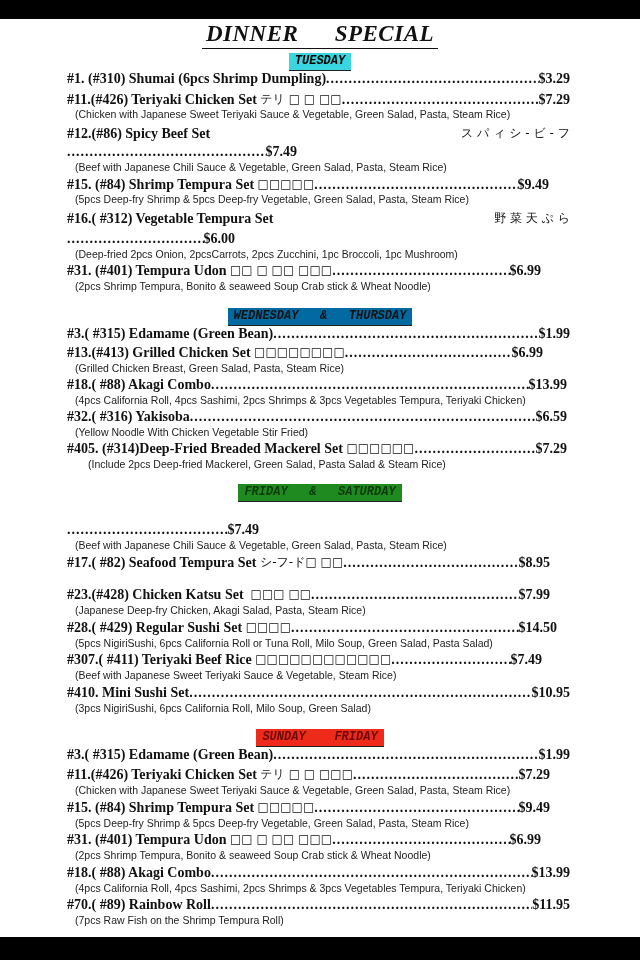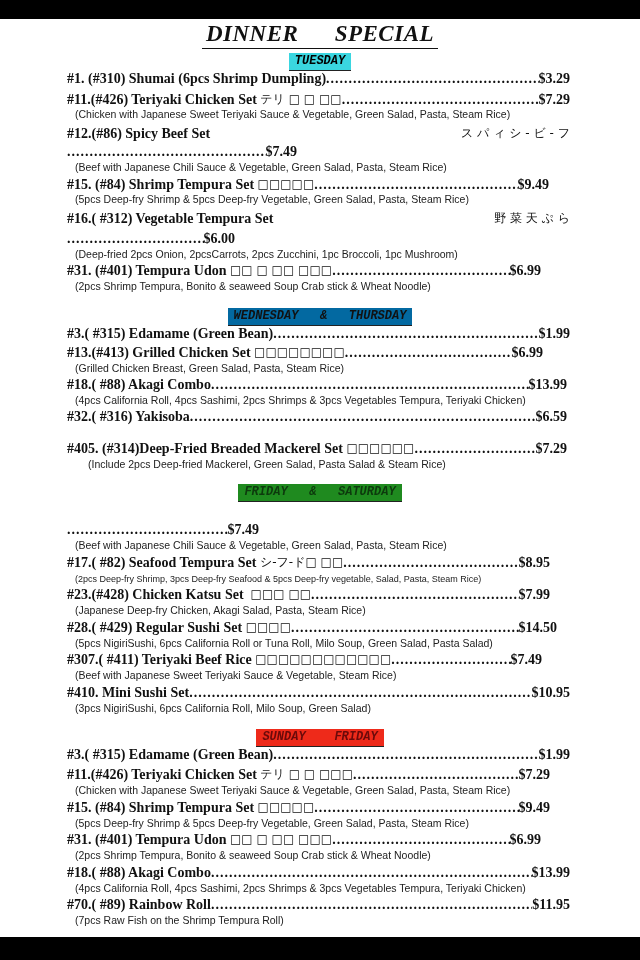--- a/index.html
+++ b/index.html
@@ -85,37 +85,37 @@
     <span class="name">#18.( #88) Akagi Combo</span>
       <span class="dots"></span>
       <span class="price">$13.99</span>
   </div>
   <div class="desc" style="top:375px">(4pcs California Roll, 4pcs Sashimi, 2pcs Shrimps &amp; 3pcs Vegetables Tempura, Teriyaki Chicken)</div>
   <div class="row" style="top:389px;width:500px">
     <span class="name">#32.( #316) Yakisoba</span>
       <span class="dots"></span>
       <span class="price">$6.59</span>
   </div>
+  <div class="desc" style="top:407px">(Yellow Noodle With Chicken Vegetable Stir Fried)</div>
   <div class="row" style="top:421px;width:500px">
     <span class="name">#405. (#314)Deep-Fried Breaded Mackerel Set</span>&nbsp;<span class="name jp">□□□□□□</span><span class="dots"></span><span class="price">$7.29</span>
   </div>
   <div class="desc indent" style="top:439px">(Include 2pcs Deep-fried Mackerel, Green Salad, Pasta Salad &amp; Steam Rice)</div>
 
   <div class="band-wrap" style="top:462px">
     <span class="band" style="background:#1f8a1f;color:#0d3a0d">FRIDAY   &amp;   SATURDAY</span>
   </div>
   <div class="row" style="top:502px;width:192px">
     <span class="dots"></span>
       <span class="price">$7.49</span>
   </div>
   <div class="desc" style="top:520px">(Beef with Japanese Chili Sauce &amp; Vegetable, Green Salad, Pasta, Steam Rice)</div>
   <div class="row" style="top:535px;width:483px">
     <span class="name">#17.( #82) Seafood Tempura Set</span>&nbsp;<span class="name jp">シ-フ-ド□ □□</span><span class="dots"></span><span class="price">$8.95</span>
   </div>
-  <div class="desc small" style="top:554px">(2pcs Deep-fry Shrimp, 3pcs Deep-fry Seafood &amp; 5pcs Deep-fry vegetable, Salad, Pasta, Steam Rice)</div>
   <div class="row" style="top:567px;width:483px">
     <span class="name">#23.(#428) Chicken Katsu Set</span>&nbsp;&nbsp;<span class="name jp">□□□ □□</span><span class="dots"></span><span class="price">$7.99</span>
   </div>
   <div class="desc" style="top:585px">(Japanese Deep-fry Chicken, Akagi Salad, Pasta, Steam Rice)</div>
   <div class="row" style="top:600px;width:490px">
     <span class="name">#28.( #429) Regular Sushi Set</span>&nbsp;<span class="name jp">□□□□</span><span class="dots"></span><span class="price">$14.50</span>
   </div>
   <div class="desc" style="top:618px">(5pcs NigiriSushi, 6pcs California Roll or Tuna Roll, Milo Soup, Green Salad, Pasta Salad)</div>
   <div class="row" style="top:632px;width:475px">
     <span class="name">#307.( #411) Teriyaki Beef Rice</span>&nbsp;<span class="name jp">□□□□□□□□□□□□</span><span class="dots"></span><span class="price">$7.49</span>

